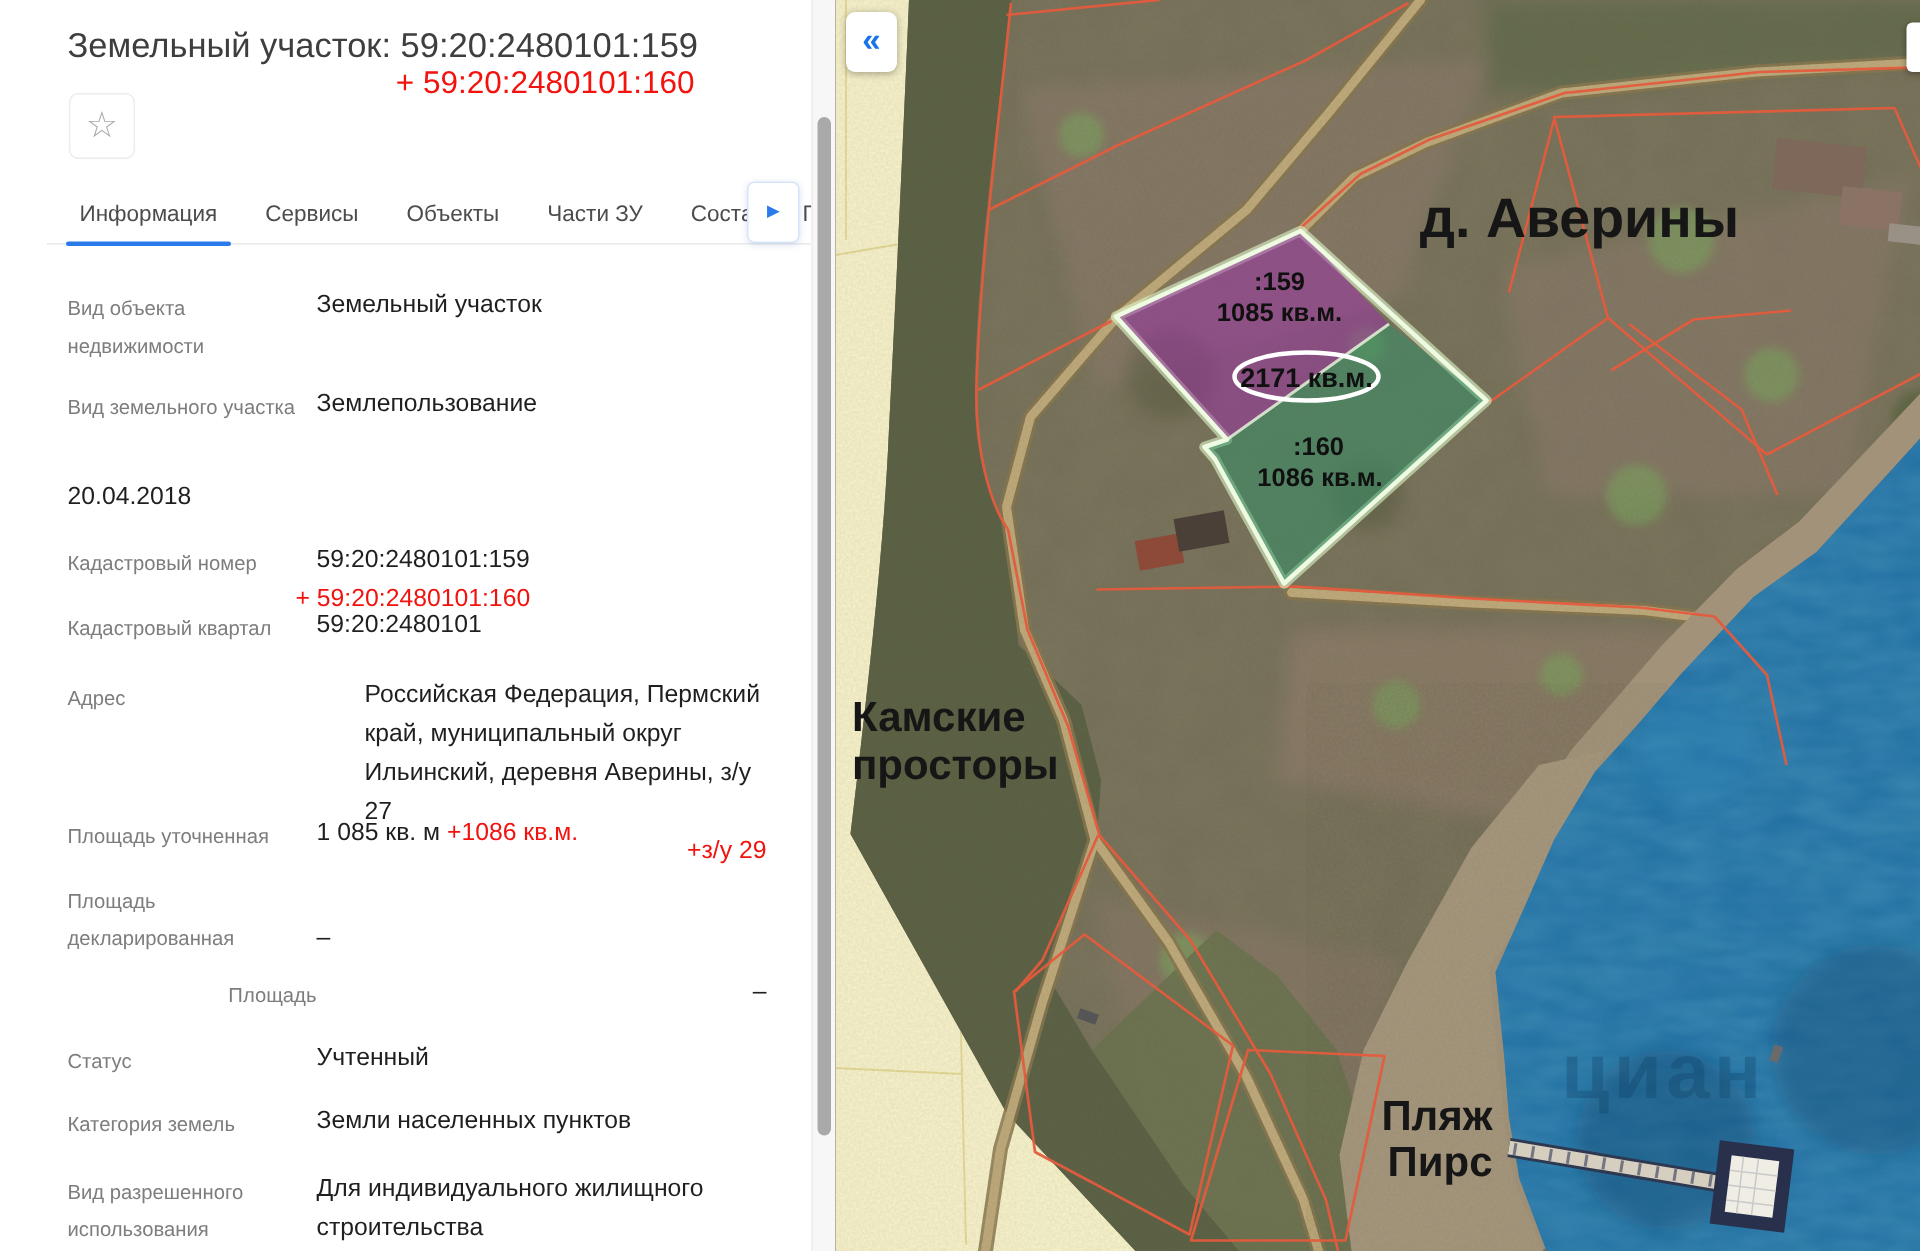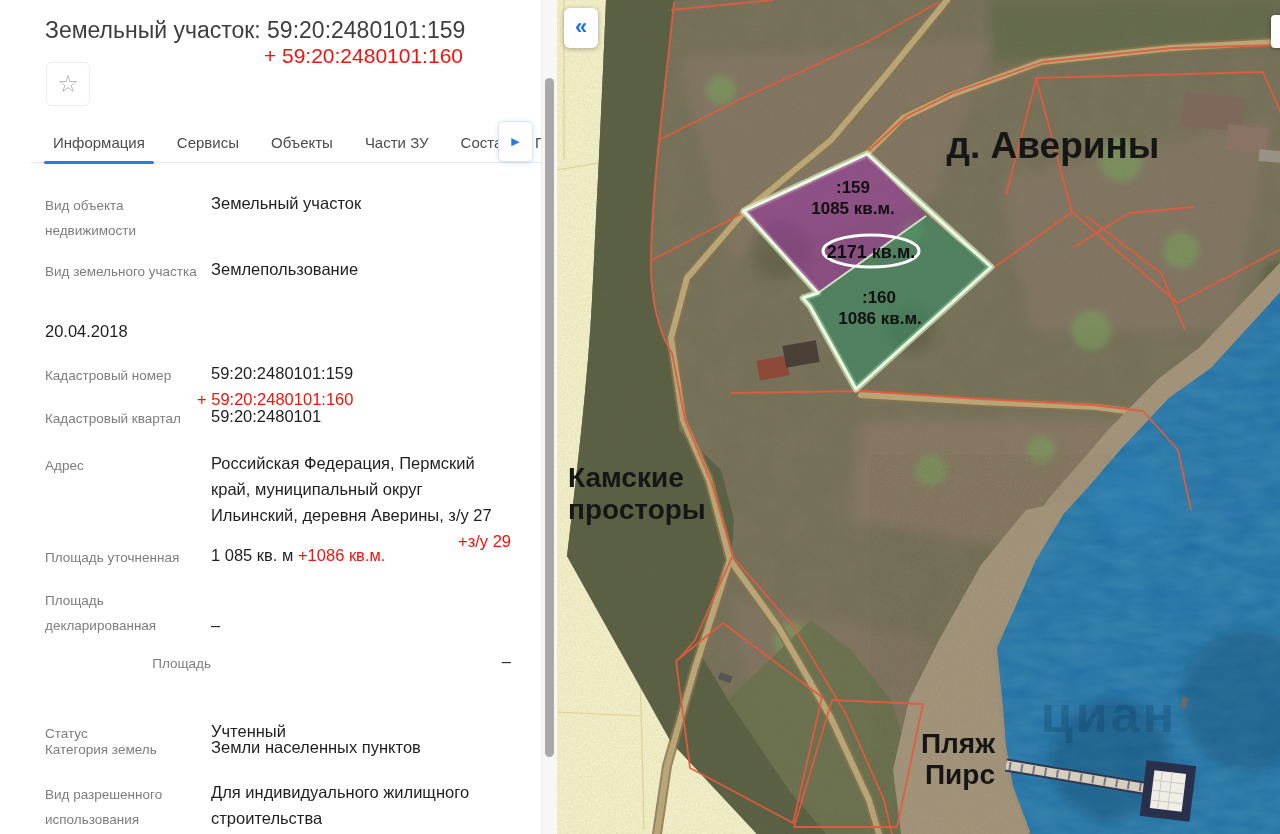--- a/index.html
+++ b/index.html
@@ -76,37 +76,37 @@
           <div class="row-value"><span>20.04.2018</span></div>
         </div>
         <div class="row" style="top: 360px;">
           <div class="row-label">Кадастровый номер</div>
           <div class="row-value"><span>59:20:2480101:159</span><span class="add-red add-newline">+ 59:20:2480101:160</span></div>
         </div>
         <div class="row" style="top: 403px;">
           <div class="row-label">Кадастровый квартал</div>
           <div class="row-value"><span>59:20:2480101</span></div>
         </div>
-        <div class="row" style="top: 450px;">
+        <div class="row" style="top: 450px; gap: 32px;">
           <div class="row-label">Адрес</div>
           <div class="row-value"><span>Российская Федерация, Пермский край, муниципальный округ Ильинский, деревня Аверины, з/у 27</span><span class="add-red add-right">+з/у 29</span></div>
         </div>
         <div class="row" style="top: 542px;">
           <div class="row-label">Площадь уточненная</div>
           <div class="row-value"><span>1 085 кв. м </span><span class="add-red">+1086 кв.м.</span></div>
         </div>
         <div class="row" style="top: 585px; align-items: flex-end;">
           <div class="row-label">Площадь декларированная</div>
           <div class="row-value"><span>–</span></div>
         </div>
         <div class="row" style="top: 648px; text-align: right;">
           <div class="row-label">Площадь</div>
           <div class="row-value"><span>–</span></div>
         </div>
-        <div class="row" style="top: 718px;">
+        <div class="row" style="top: 692px;">
           <div class="row-label">Статус</div>
           <div class="row-value"><span>Учтенный</span></div>
         </div>
         <div class="row" style="top: 734px;">
           <div class="row-label">Категория земель</div>
           <div class="row-value"><span>Земли населенных пунктов</span></div>
         </div>
         <div class="row" style="top: 779px;">
           <div class="row-label">Вид разрешенного использования</div>
           <div class="row-value"><span>Для индивидуального жилищного строительства</span></div>

